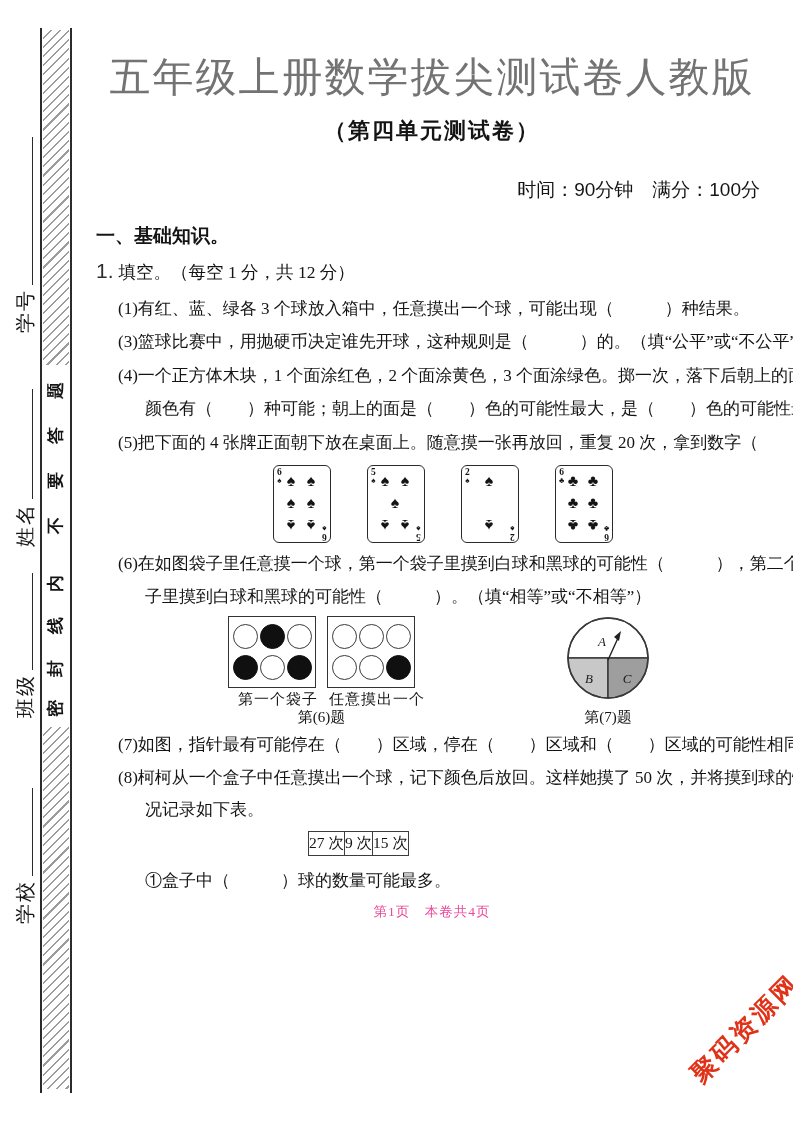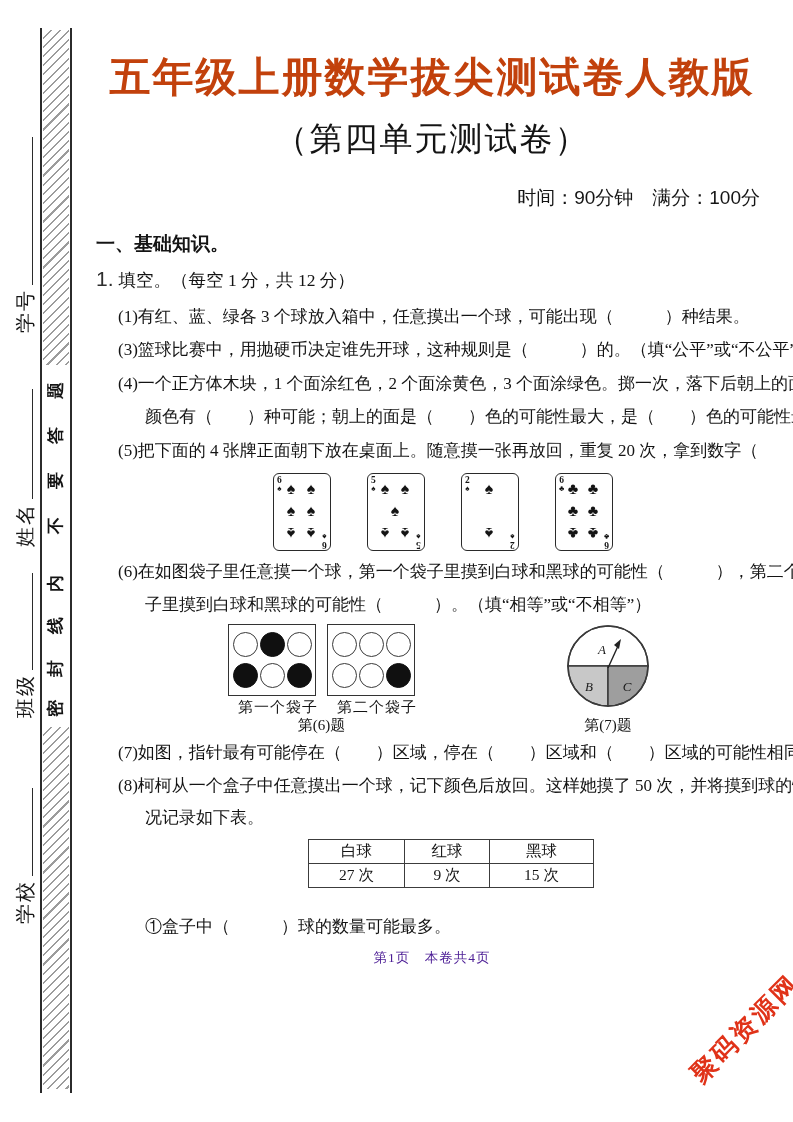--- a/index.html
+++ b/index.html
@@ -14,23 +14,23 @@
             text-align:center;font-size:17px;font-weight:bold;
             transform:rotate(-90deg);}
   .mfield{position:absolute;transform:rotate(-90deg);transform-origin:0 0;height:30px;
           display:flex;align-items:flex-end;font-size:20px;white-space:nowrap;}
   .mfield .lbl{line-height:26px;letter-spacing:2px;}
   .mfield .blankline{flex:1;border-bottom:1.6px solid #2b2b2b;margin-bottom:5px;margin-left:4px;}
 
   
   #content{position:absolute;left:96px;top:0;width:672px;}
   .title{margin-top:52px;text-align:center;font-family:"Liberation Sans",sans-serif;
-         font-weight:bold;font-size:41px;line-height:50px;letter-spacing:2px;color:#c2410c;}
-  .subtitle{margin-top:16px;text-align:center;font-family:"Liberation Sans",sans-serif;
-            font-weight:normal;font-size:33px;line-height:42px;letter-spacing:2px;}
+         font-weight:normal;font-size:41px;line-height:50px;letter-spacing:2px;color:#737373;}
+  .subtitle{margin-top:8px;text-align:center;font-family:"Liberation Sans",sans-serif;
+            font-weight:bold;font-size:22px;line-height:42px;letter-spacing:2px;}
   .meta{margin-top:26px;text-align:right;padding-right:8px;
         font-family:"Liberation Sans",sans-serif;font-size:19px;line-height:24px;}
   .secthead{margin-top:22px;font-family:"Liberation Sans",sans-serif;
             font-weight:bold;font-size:19px;line-height:23px;}
   .q1head{margin-top:11px;font-size:17.5px;line-height:25px;}
   .q1head .qnum{font-family:"Liberation Sans",sans-serif;font-size:21px;color:#2e2e2e;margin-right:5px;}
   .line{font-size:17px;line-height:33.4px;white-space:nowrap;padding-left:22px;}
   .cont{padding-left:49px;}
   .items{margin-top:7px;}
 
@@ -60,21 +60,21 @@
   .figcap{position:absolute;top:92px;text-align:center;font-size:15px;line-height:18px;}
   .spinnerbox{position:absolute;top:0;left:470px;width:84px;height:84px;}
 
   
   .qtable{border-collapse:collapse;margin:6px 0 0 212px;}
   .qtable th,.qtable td{border:1.2px solid #3c3c3c;font-weight:normal;
         text-align:center;font-size:15.5px;padding:0;height:23px;}
   .c1{width:95px;} .c2{width:84px;} .c3{width:103px;}
 
   .subline{font-size:17px;line-height:32px;white-space:nowrap;padding-left:49px;}
-  .footer{margin-top:6px;text-align:center;font-size:13.5px;color:#4c1d95;letter-spacing:1px;}
+  .footer{margin-top:6px;text-align:center;font-size:13.5px;color:#ec4899;letter-spacing:1px;}
 
   
   .watermark{position:absolute;left:652px;top:948px;width:185px;height:160px;
              display:flex;align-items:center;justify-content:center;pointer-events:none;}
   .watermark span{transform:rotate(-45deg);font-weight:bold;font-size:25px;letter-spacing:3px;
                   white-space:nowrap;}
 </style>
 </head>
 <body>
 
@@ -206,21 +206,21 @@
         </div>
         <div class="bag" style="left:231px">
           <div class="bagbox">
               <span class="ball white"></span>
               <span class="ball white"></span>
               <span class="ball white"></span>
               <span class="ball white"></span>
               <span class="ball white"></span>
               <span class="ball black"></span>
             </div>
-          <div class="baglabel">第二个袋子</div>
+          <div class="baglabel">任意摸出一个</div>
         </div>
         <div class="figcap" style="left:132px;width:187px">第(6)题</div>
 
         <div class="spinnerbox">
           <svg width="84" height="84" viewBox="0 0 84 84">
             <path d="M2,42 A40,40 0 0 1 82,42 Z" stroke="#3a3a3a" stroke-width="1.5" fill="#ffffff"></path>
             <path d="M42,42 L2,42 A40,40 0 0 0 42,82 Z" stroke="#3a3a3a" stroke-width="1.5" fill="#c8c8c8"></path>
             <path d="M42,42 L42,82 A40,40 0 0 0 82,42 Z" stroke="#3a3a3a" stroke-width="1.5" fill="#9e9e9e"></path>
             <circle cx="42" cy="42" r="40" fill="none" stroke="#3a3a3a" stroke-width="1.5"></circle>
             <line x1="42" y1="44" x2="52" y2="22" stroke="#222" stroke-width="1.4"></line>
@@ -232,34 +232,29 @@
         </div>
         <div class="figcap" style="left:470px;width:84px">第(7)题</div>
       </div>
 
       <div class="line">(7)如图，指针最有可能停在（　　）区域，停在（　　）区域和（　　）区域的可能性相同。</div>
       <div class="line">(8)柯柯从一个盒子中任意摸出一个球，记下颜色后放回。这样她摸了 50 次，并将摸到球的情</div>
       <div class="line cont" style="line-height:30px">况记录如下表。</div>
 
       <table class="qtable">
         <tbody>
-            <tr>
-          <th class="c1">白球</th>
-          <th class="c2">红球</th>
-          <th class="c3">黑球</th>
-        </tr>
         <tr>
           <td>27 次</td>
           <td>9 次</td>
           <td>15 次</td>
         </tr>
       </tbody>
         </table>
 
-      <div class="subline" style="margin-top:23px">①盒子中（　　　）球的数量可能最多。</div>
+      <div class="subline" style="margin-top:9px">①盒子中（　　　）球的数量可能最多。</div>
     </div>
 
     <div class="footer">第1页　本卷共4页</div>
   </div>
 
   <div class="watermark">
     <span style="color: rgb(224, 50, 24);">聚码资源网</span>
   </div>
 </div>
 

